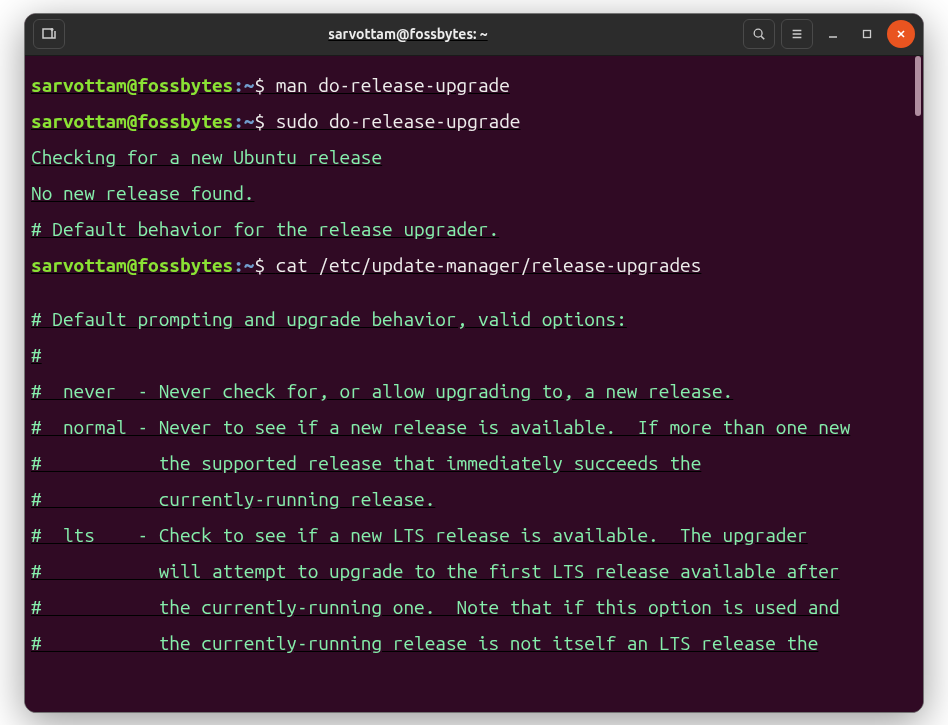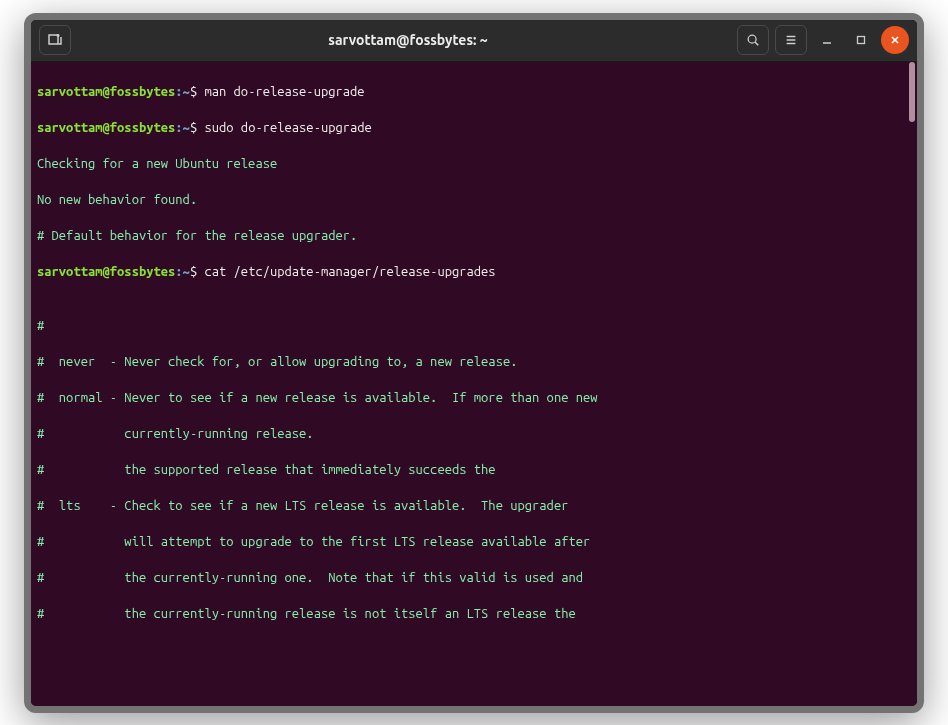--- a/index.html
+++ b/index.html
@@ -14,21 +14,22 @@
     }
     .window {
       width: 900px;
       height: 700px;
       background: #300a24;
       border-radius: 12px;
       overflow: hidden;
       box-shadow: 0 10px 40px rgba(0,0,0,0.4);
       display: flex;
       flex-direction: column;
-      border: 7px solid #737373;
+      border: 1px solid #737373;
+      text-decoration: underline;
     }
     .titlebar {
       height: 42px;
       background: #2c2c2c;
       display: flex;
       align-items: center;
       padding: 0 8px;
       color: #ddd;
       border-bottom: 1px solid #1a1a1a;
       flex-shrink: 0;
@@ -62,21 +63,21 @@
       color:#ccc;
       cursor: pointer;
       background: transparent;
     }
     .winctl.close { background: #e95420; color:#fff; }
     .winctl svg { width: 10px; height: 10px; }
     .terminal {
       flex: 1;
       background: #300a24;
       font-family: "Ubuntu Mono","DejaVu Sans Mono","Consolas",monospace;
-      font-size: 13px;
+      font-size: 19px;
       line-height: 18px;
       color: #eeeeec;
       padding: 2px 6px;
       white-space: pre;
       overflow: hidden;
       position: relative;
     }
     .scrollbar-track {
       position: absolute;
       right: 2px; top: 0; bottom: 0;
@@ -139,32 +140,33 @@
             <line x1="8" y1="2" x2="2" y2="8" stroke="currentColor" stroke-width="1.6"></line>
           </svg>
       </div>
     </div>
   </div>
 
   <div class="terminal">
 <span class="line"><span class="user">sarvottam@fossbytes</span><span class="path">:</span><span class="path">~</span><span class="prompt">$</span> <span class="cmd">man do-release-upgrade</span></span>
 <span class="line"><span class="user">sarvottam@fossbytes</span><span class="path">:</span><span class="path">~</span><span class="prompt">$</span> <span class="cmd">sudo do-release-upgrade</span></span>
 <span class="line out">Checking for a new Ubuntu release</span>
-<span class="line out">No new behavior found.</span>
+<span class="line out">No new release found.</span>
 <span class="line out"># Default behavior for the release upgrader.</span>
 <span class="line"><span class="user">sarvottam@fossbytes</span><span class="path">:</span><span class="path">~</span><span class="prompt">$</span> <span class="cmd">cat /etc/update-manager/release-upgrades</span></span>
 <span class="line out"></span>
+<span class="line out"># Default prompting and upgrade behavior, valid options:</span>
 <span class="line out">#</span>
 <span class="line out">#  never  - Never check for, or allow upgrading to, a new release.</span>
 <span class="line out">#  normal - Never to see if a new release is available.  If more than one new</span>
+<span class="line out">#           the supported release that immediately succeeds the</span>
 <span class="line out">#           currently-running release.</span>
-<span class="line out">#           the supported release that immediately succeeds the</span>
 <span class="line out">#  lts    - Check to see if a new LTS release is available.  The upgrader</span>
 <span class="line out">#           will attempt to upgrade to the first LTS release available after</span>
-<span class="line out">#           the currently-running one.  Note that if this valid is used and</span>
+<span class="line out">#           the currently-running one.  Note that if this option is used and</span>
 <span class="line out">#           the currently-running release is not itself an LTS release the</span>
 
 
 
     <div class="scrollbar-track">
       <div class="scrollbar-thumb"></div>
     </div>
   </div>
 </div>
 

